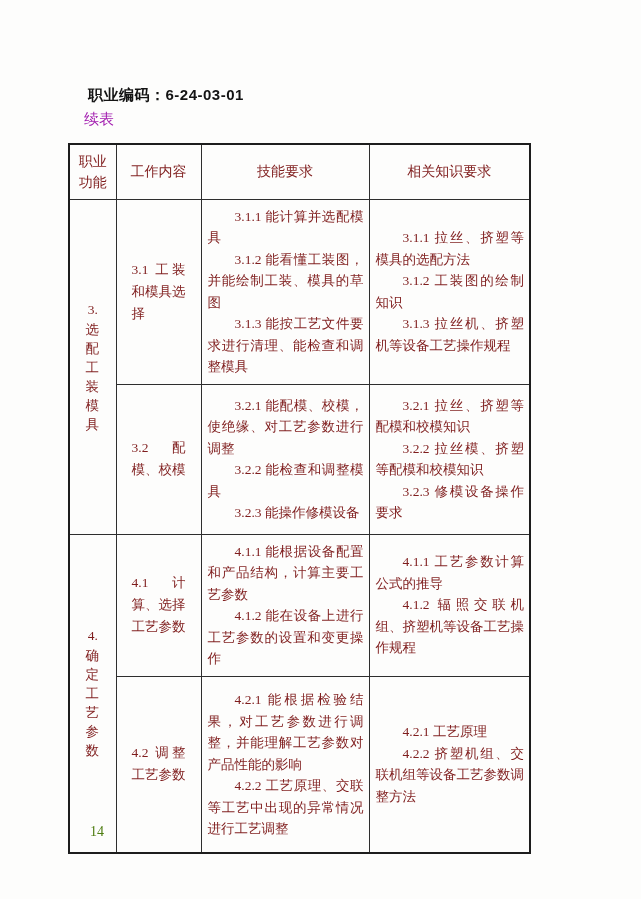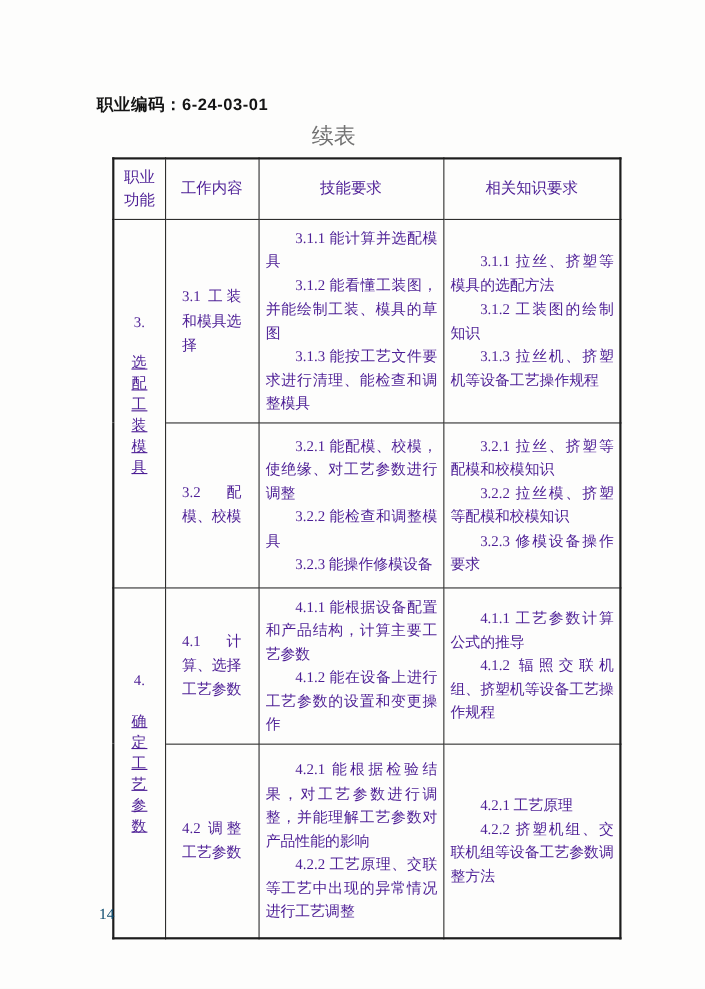--- a/index.html
+++ b/index.html
@@ -23,77 +23,76 @@
     font-size: 15px;
     letter-spacing: 0.5px;
     color: #141414;
     margin-top: 32px;
   }
   .continued {
     position: absolute;
     top: 110px;
     left: 84px;
     width: 461px;
-    text-align: center;
+    text-align: left;
     padding-right: 22px;
-    font-size: 20px;
-    color: #737373;
+    font-size: 15px;
+    color: #a21caf;
   }
   table.std {
     position: absolute;
-    left: 102px;
+    left: 68px;
     top: 143px;
     width: 461px;
     border-collapse: collapse;
     table-layout: fixed;
     font-size: 13.5px;
-    color: #4c1d95;
+    color: #7f1d1d;
   }
   table.std, table.std td, table.std th {
     border: 1px solid #2e2e2e;
   }
   table.std { border: 2px solid #1d1d1d; }
   th {
     font-weight: normal;
     font-size: 14px;
     text-align: center;
     vertical-align: middle;
     padding: 4px 2px;
     line-height: 21px;
   }
   td { vertical-align: middle; }
   .func-cell { text-align: center; padding: 6px 2px; }
   .func-num { line-height: 20px; }
   .func-name {
     width: 1.1em;
-    margin: 17px auto;
+    margin: 0 auto;
     word-break: break-all;
     line-height: 19px;
     letter-spacing: 1px;
-    text-decoration: underline;
   }
   .work-cell {
     padding: 4px 15px;
     text-align: justify;
     text-justify: inter-character;
     line-height: 22px;
   }
   .req-cell { padding: 6px 5px 6px 6px; }
   .req-cell p {
     text-indent: 2em;
     text-align: justify;
     text-justify: inter-character;
     line-height: 21.5px;
   }
   .page-num {
     position: absolute;
     left: 90px;
     top: 824px;
     font-size: 14px;
-    color: #0c4a6e;
+    color: #4d7c0f;
   }
   
   tr.hdr    { height: 55px; }
   tr.r31    { height: 160px; }
   tr.r32    { height: 150px; }
   tr.r41    { height: 137px; }
   tr.r42    { height: 177px; }
 </style>
 </head>
 <body>

